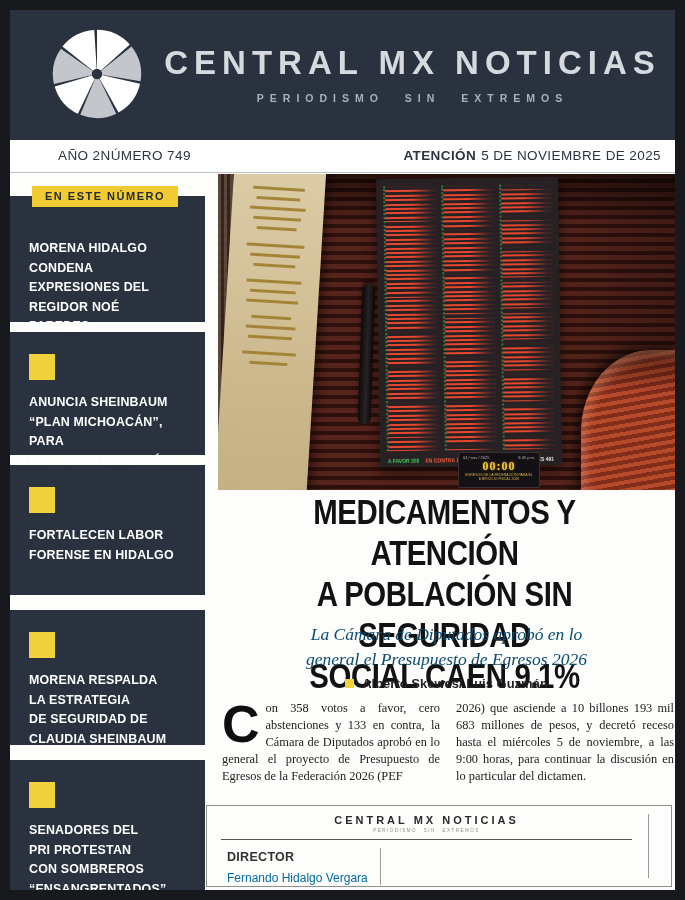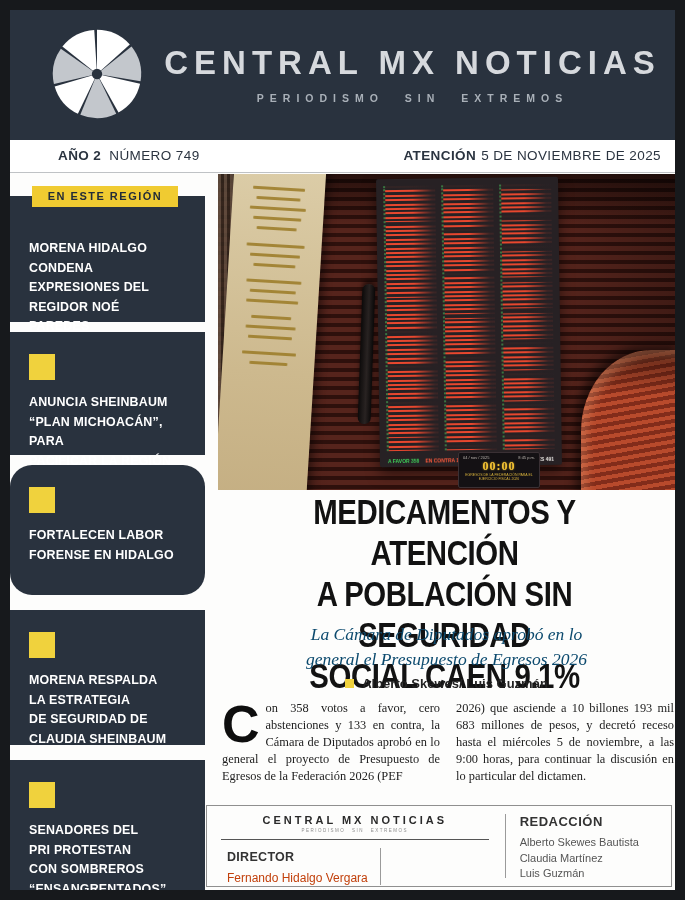--- a/index.html
+++ b/index.html
@@ -31,21 +31,21 @@
   }
 
   
   .infobar{
     position:absolute;left:0;top:130px;width:665px;height:32px;background:#fff;
     border-bottom:1px solid #bfc2c5;
   }
   .issue{
     position:absolute;left:48px;top:8px;font-size:13.5px;color:#2b3440;letter-spacing:.4px;
   }
-  .issue b{font-weight:700;margin-right:8px;}
+  .issue b{font-weight:400;}
   .dateline{
     position:absolute;right:14px;top:8px;font-size:13.5px;color:#2b3440;letter-spacing:.4px;
   }
   .dateline b{font-weight:800;margin-right:5px;}
 
   
   .sidebar{position:absolute;left:0;top:162px;width:195px;bottom:0;}
   .side-tab{
     position:absolute;left:22px;top:14px;width:146px;height:21px;
     background:#f0cb31;color:#222c38;font-size:11px;font-weight:800;
@@ -59,21 +59,21 @@
   .side-box .bullet{
     width:26px;height:26px;background:#f0d23d;margin:4px 0 12px 0;
   }
   .side-label{
     color:#fff;font-size:13.5px;font-weight:800;line-height:1.45;
     letter-spacing:.2px;white-space:pre-line;
     transform:scaleX(.92);transform-origin:left top;
   }
   .box1{top:24px;height:126px;padding-top:42px;}
   .box2{top:160px;height:123px;}
-  .box3{top:293px;height:130px;border-radius:22px;}
+  .box3{top:293px;height:130px;}
   .box4{top:438px;height:135px;}
   .box5{top:588px;height:130px;}
 
   
   .photo{
     position:absolute;left:208px;top:164px;width:457px;height:316px;
     background:
       linear-gradient(180deg,rgba(0,0,0,.55),rgba(0,0,0,0) 16%),
       linear-gradient(90deg,rgba(0,0,0,.35),rgba(0,0,0,0) 25%,rgba(0,0,0,0) 75%,rgba(0,0,0,.25)),
       repeating-linear-gradient(180deg,#56241c 0 5px,#2e100c 5px 9px);
@@ -215,21 +215,21 @@
     display:flex;padding:8px 10px;
   }
   .foot-left{flex:1.95;display:flex;flex-direction:column;}
   .foot-brand{text-align:center;}
   .foot-brand-title{font-size:11px;font-weight:800;letter-spacing:3px;color:#2a2a2a;white-space:nowrap;}
   .foot-brand-tag{font-size:4.5px;letter-spacing:1.5px;word-spacing:4px;color:#8d8d8d;margin-top:2px;}
   .foot-rule{border:none;border-top:1px solid #555;margin:6px 4px 8px 4px;}
   .foot-row{display:flex;align-items:center;flex:1;}
   .foot-dir{padding:2px 0 0 10px;min-width:140px;}
   .foot-dir-label{font-size:12.5px;font-weight:800;color:#333;letter-spacing:.3px;}
-  .foot-dir-name{font-size:12px;color:#c2410c;margin-top:7px;white-space:nowrap;}
+  .foot-dir-name{font-size:12px;color:#0369a1;margin-top:7px;white-space:nowrap;}
   .vdiv{width:1px;background:#9a9a9a;align-self:stretch;margin:0 12px;}
   .foot-contact{padding-top:2px;}
   .foot-email{font-size:12px;color:#444;}
   .foot-phone{font-size:12.5px;color:#444;margin-top:7px;letter-spacing:.5px;}
   .foot-red{flex:1;padding:0 0 0 2px;}
   .foot-red-label{font-size:13px;font-weight:800;color:#333;letter-spacing:.5px;}
   .foot-red-names{margin-top:6px;font-size:11px;color:#555;line-height:1.42;}
 </style>
 </head>
 <body>
@@ -258,21 +258,21 @@
   <div class="infobar">
     <div class="issue">
       <b>AÑO 2</b><span>NÚMERO 749</span>
     </div>
     <div class="dateline">
       <b>ATENCIÓN</b><span>5 DE NOVIEMBRE DE 2025</span>
     </div>
   </div>
 
   <div class="sidebar">
-    <div class="side-tab">EN ESTE REGIÓN</div>
+    <div class="side-tab">EN ESTE NÚMERO</div>
 
     <div class="side-box box1">
       <div class="side-label">MORENA HIDALGO
 CONDENA
 EXPRESIONES DEL
 REGIDOR NOÉ PAREDES</div>
     </div>
     <div class="side-box box2">
       <div class="bullet"></div>
       <div class="side-label">ANUNCIA SHEINBAUM
@@ -370,24 +370,15 @@
       <hr class="foot-rule">
       <div class="foot-row">
         <div class="foot-dir">
           <div class="foot-dir-label">DIRECTOR</div>
           <div class="foot-dir-name">Fernando Hidalgo Vergara</div>
         </div>
         <div class="vdiv"></div>
       </div>
     </div>
     <div class="vdiv"></div>
-    <div class="foot-red">
-      <div class="foot-red-label">REDACCIÓN</div>
-      <div class="foot-red-names">
-        <div>Alberto Skewes Bautista</div>
-        <div>Claudia Martínez</div>
-        <div>Luis Guzmán</div>
-
-      </div>
-    </div>
   </div>
 
 </div>
 
 </body></html>

